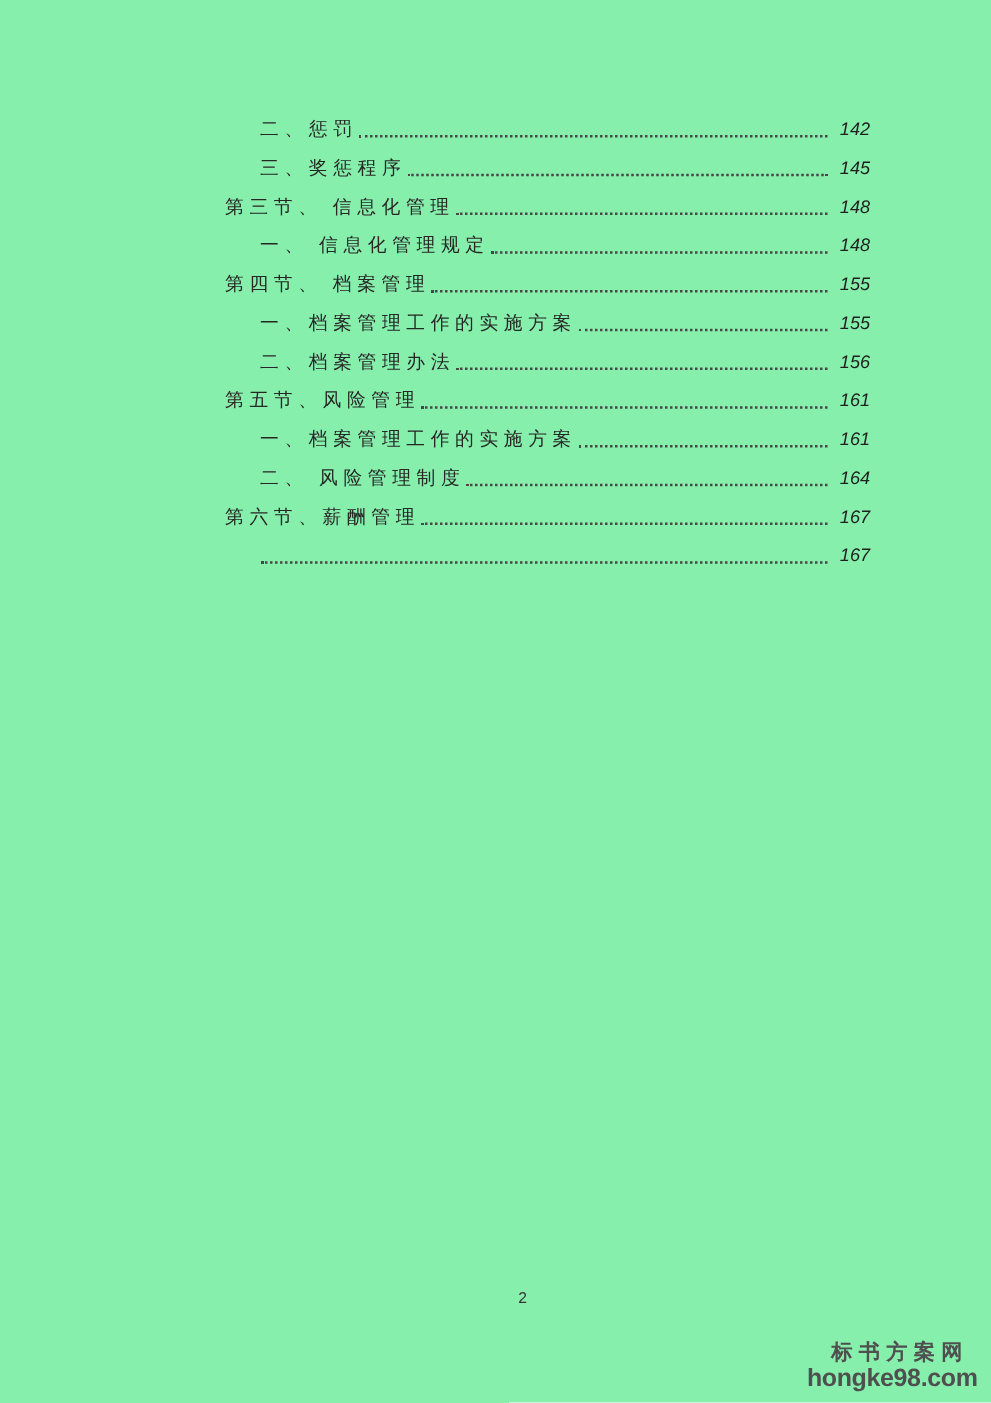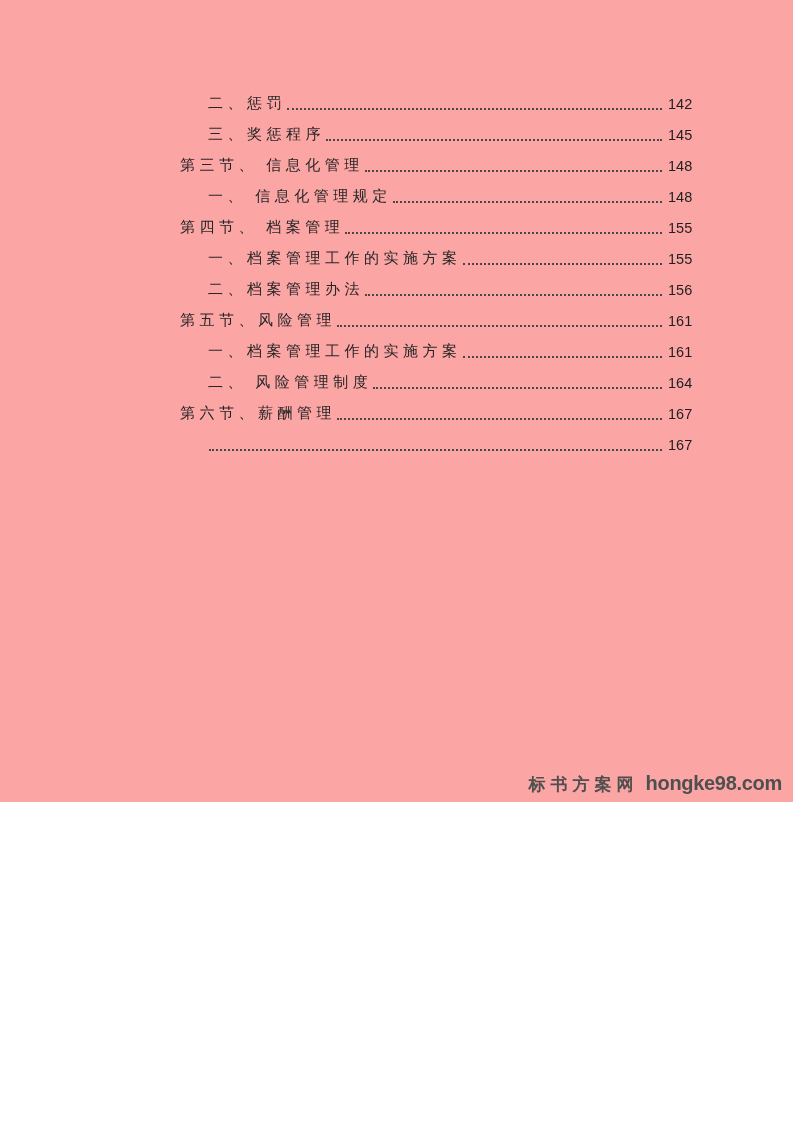--- a/index.html
+++ b/index.html
@@ -3,22 +3,22 @@
 <meta charset="utf-8">
 <style>
   html, body {
     margin: 0;
     padding: 0;
     background: #ffffff;
   }
   .page {
     position: relative;
     width: 793px;
-    height: 802px;
-    background: #fca5a5;
+    height: 1122px;
+    background: #86efac;
     overflow: hidden;
     font-family: "Liberation Serif", "DejaVu Serif", serif;
   }
 
   
   .toc {
     position: absolute;
     left: 180px;
     top: 88px;
     width: 520px;
@@ -41,45 +41,46 @@
   .toc-leader {
     flex: 1 1 auto;
     align-self: flex-end;
     margin: 0 6px 9px 1px;
     border-bottom: 2px dotted #474747;
     min-width: 10px;
   }
   .toc-page {
     flex: 0 0 auto;
     min-width: 32px;
-    text-align: left;
+    text-align: center;
     font-family: "Liberation Sans", "DejaVu Sans", sans-serif;
     font-size: 14.5px;
     color: #1f1f1f;
+    font-style: italic;
   }
 
   
   .footer-page-num {
     position: absolute;
     top: 1031px;
     left: 380px;
     width: 76px;
     text-align: center;
     font-family: "Liberation Sans", "DejaVu Sans", sans-serif;
     font-size: 12.5px;
     color: #333333;
   }
 
   
   .watermark {
     position: absolute;
     right: 11px;
     bottom: 7px;
     display: flex;
-    flex-direction: row;
+    flex-direction: column;
     align-items: flex-end;
     font-family: "Liberation Sans", "DejaVu Sans", sans-serif;
     color: #4f4f4f;
   }
   .wm-name {
     font-size: 17px;
     font-weight: bold;
     letter-spacing: 5px;
     margin-right: 7px;
     line-height: 1.1;

